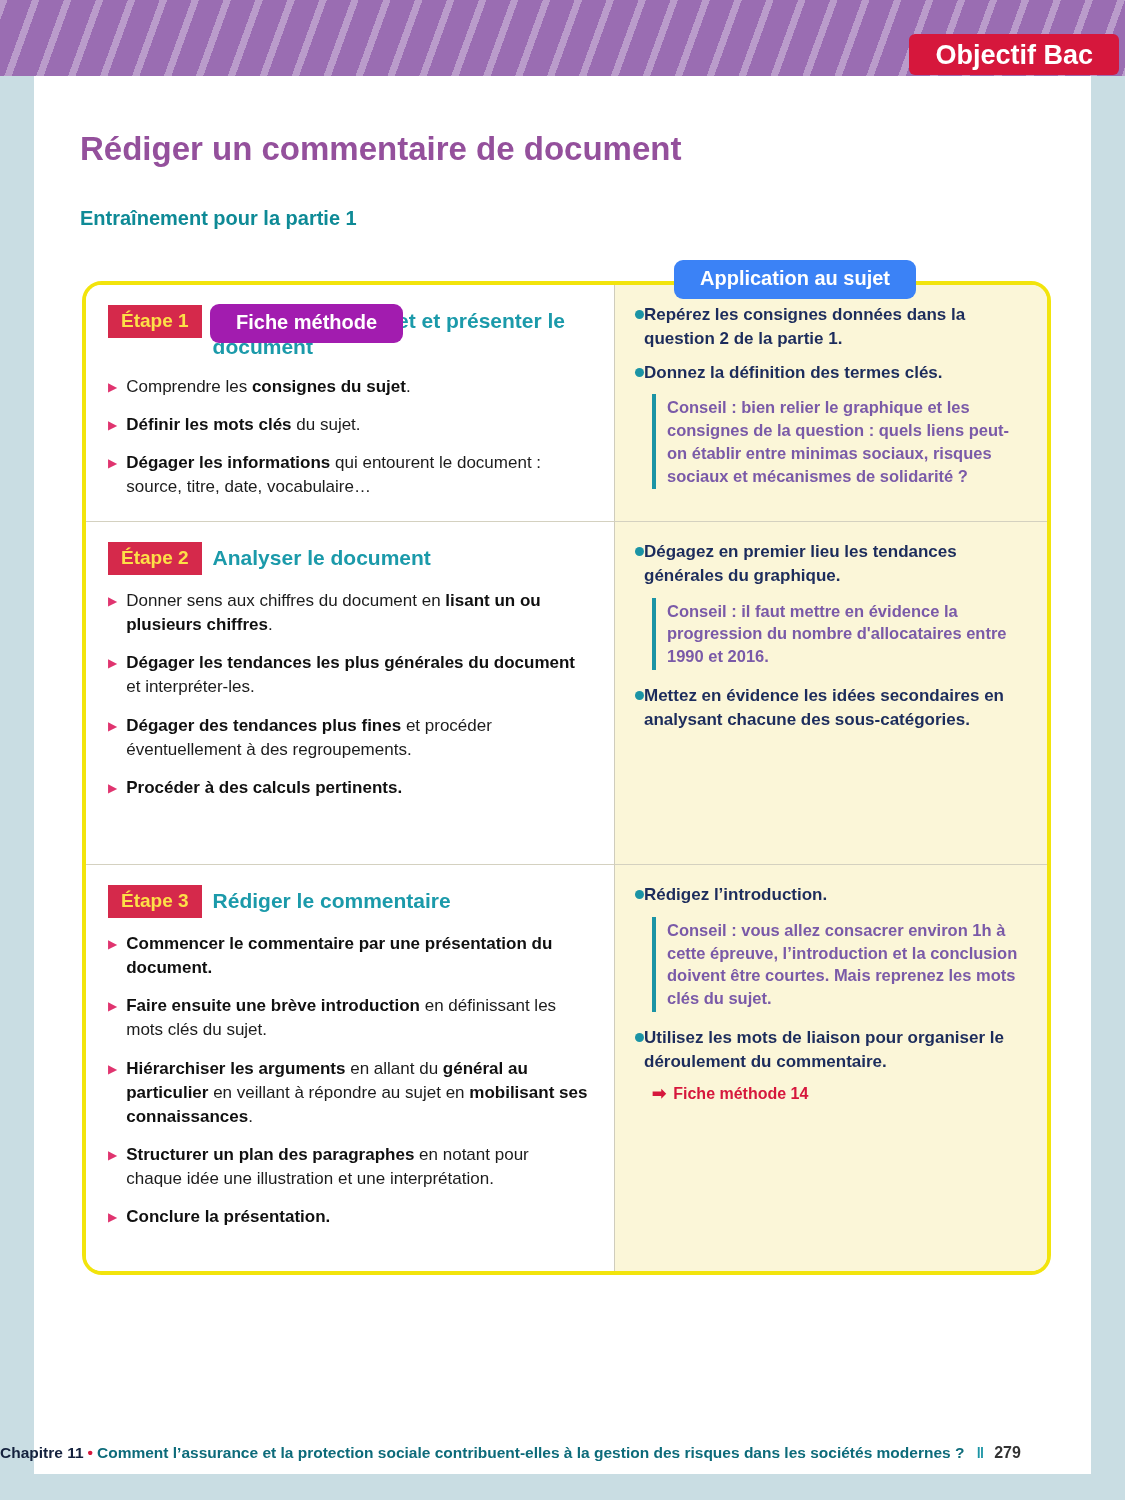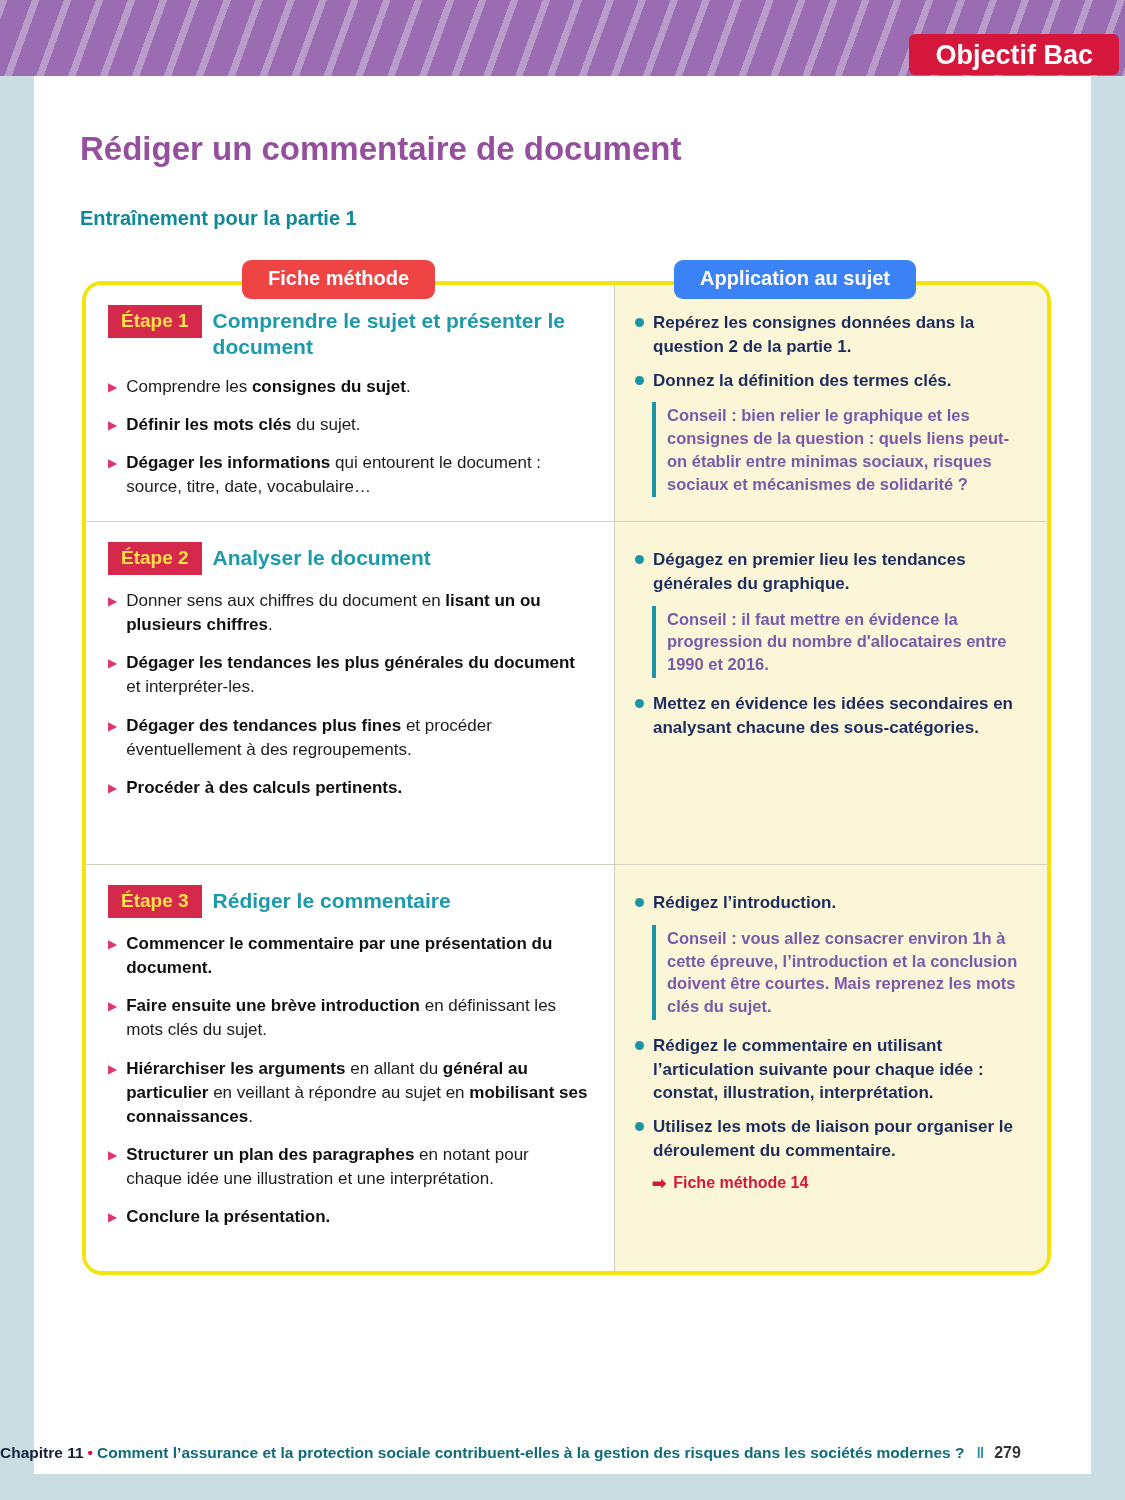--- a/index.html
+++ b/index.html
@@ -26,38 +26,38 @@
     position:absolute; left:82px; top:281px; width:961px;
     border:4px solid #f2e40c; border-radius:20px; background:#fff;
   }
   .box-inner { border-radius:15px; overflow:hidden; }
   .steps { display:grid; grid-template-columns:528px 1fr; }
 
   .tab {
     position:absolute; top:-25px; color:#fff; font-weight:bold; font-size:20px;
     padding:7px 26px 9px; border-radius:9px; z-index:5; white-space:nowrap;
   }
-  .tab-method { left:156px; background:#ef4444; }
+  .tab-method { left:124px; background:#a21caf;margin-top:44px; }
   .tab-app    { left:588px; background:#3b82f6; }
 
   .method-cell { padding:20px 26px 8px 22px; background:#fff; }
   .app-cell    { padding:18px 22px 8px 20px; background:#fbf6d8; border-left:1px solid #cfccbc; }
   .row2 { border-top:1px solid #d4d1c0; }
 
   .r1 { min-height:198px; } .r2 { min-height:314px; } .r3 { min-height:378px; }
 
   .step-header { display:flex; gap:11px; align-items:flex-start; margin-bottom:14px; }
   .badge { background:#d5294b; color:#fde047; font-weight:bold; font-size:19px; padding:5px 13px 6px; white-space:nowrap; }
   .step-title { color:#1b9aaa; font-weight:bold; font-size:21px; line-height:1.25; margin:3px 0 0; }
 
   .m-item { display:flex; gap:9px; margin:0 0 14px; font-size:17px; line-height:1.42; color:#1c1c1c; }
   .arrow { color:#e0346f; font-size:12px; margin-top:4px; flex:none; }
   .b { font-weight:bold; color:#101010; }
 
-  .app-item { display:flex; gap:9px; margin:8px 0 10px; }
+  .app-item { display:flex; gap:0; margin:0 0 10px; }
   .dot { width:9px; height:9px; border-radius:50%; background:#1b94a5; margin-top:7px; flex:none; }
   .app-text { font-weight:bold; color:#1c2c5c; font-size:17px; line-height:1.4; }
 
   .conseil {
     margin:2px 0 14px 17px; border-left:4px solid #1b94a5; padding:2px 4px 2px 11px;
     color:#7a5aa8; font-weight:bold; font-size:16.5px; line-height:1.38;
   }
 
   .ref-link { display:flex; gap:7px; align-items:center; margin:2px 0 10px 17px; color:#d6173c; font-weight:bold; font-size:16px; cursor:pointer; }
   .ref-arrow { font-size:17px; }
@@ -178,24 +178,20 @@
             </div>
           </div>
           <div class="app-cell r3 row2">
             <div class="app-item">
               <span class="dot"></span>
               <div class="app-text">Rédigez l’introduction.</div>
             </div>
             <div class="conseil">Conseil : vous allez consacrer environ 1h à cette épreuve, l’introduction et la conclusion doivent être courtes. Mais reprenez les mots clés du sujet.</div>
             <div class="app-item">
               <span class="dot"></span>
-              <div class="app-text">Rédigez le commentaire en utilisant l’articulation suivante pour chaque idée : constat, illustration, interprétation.</div>
-            </div>
-            <div class="app-item">
-              <span class="dot"></span>
               <div class="app-text">Utilisez les mots de liaison pour organiser le déroulement du commentaire.</div>
             </div>
             <div class="ref-link">
               <span class="ref-arrow">➡</span>
               <span>Fiche méthode 14</span>
             </div>
           </div>
         </div>
     </div>
   </div>

